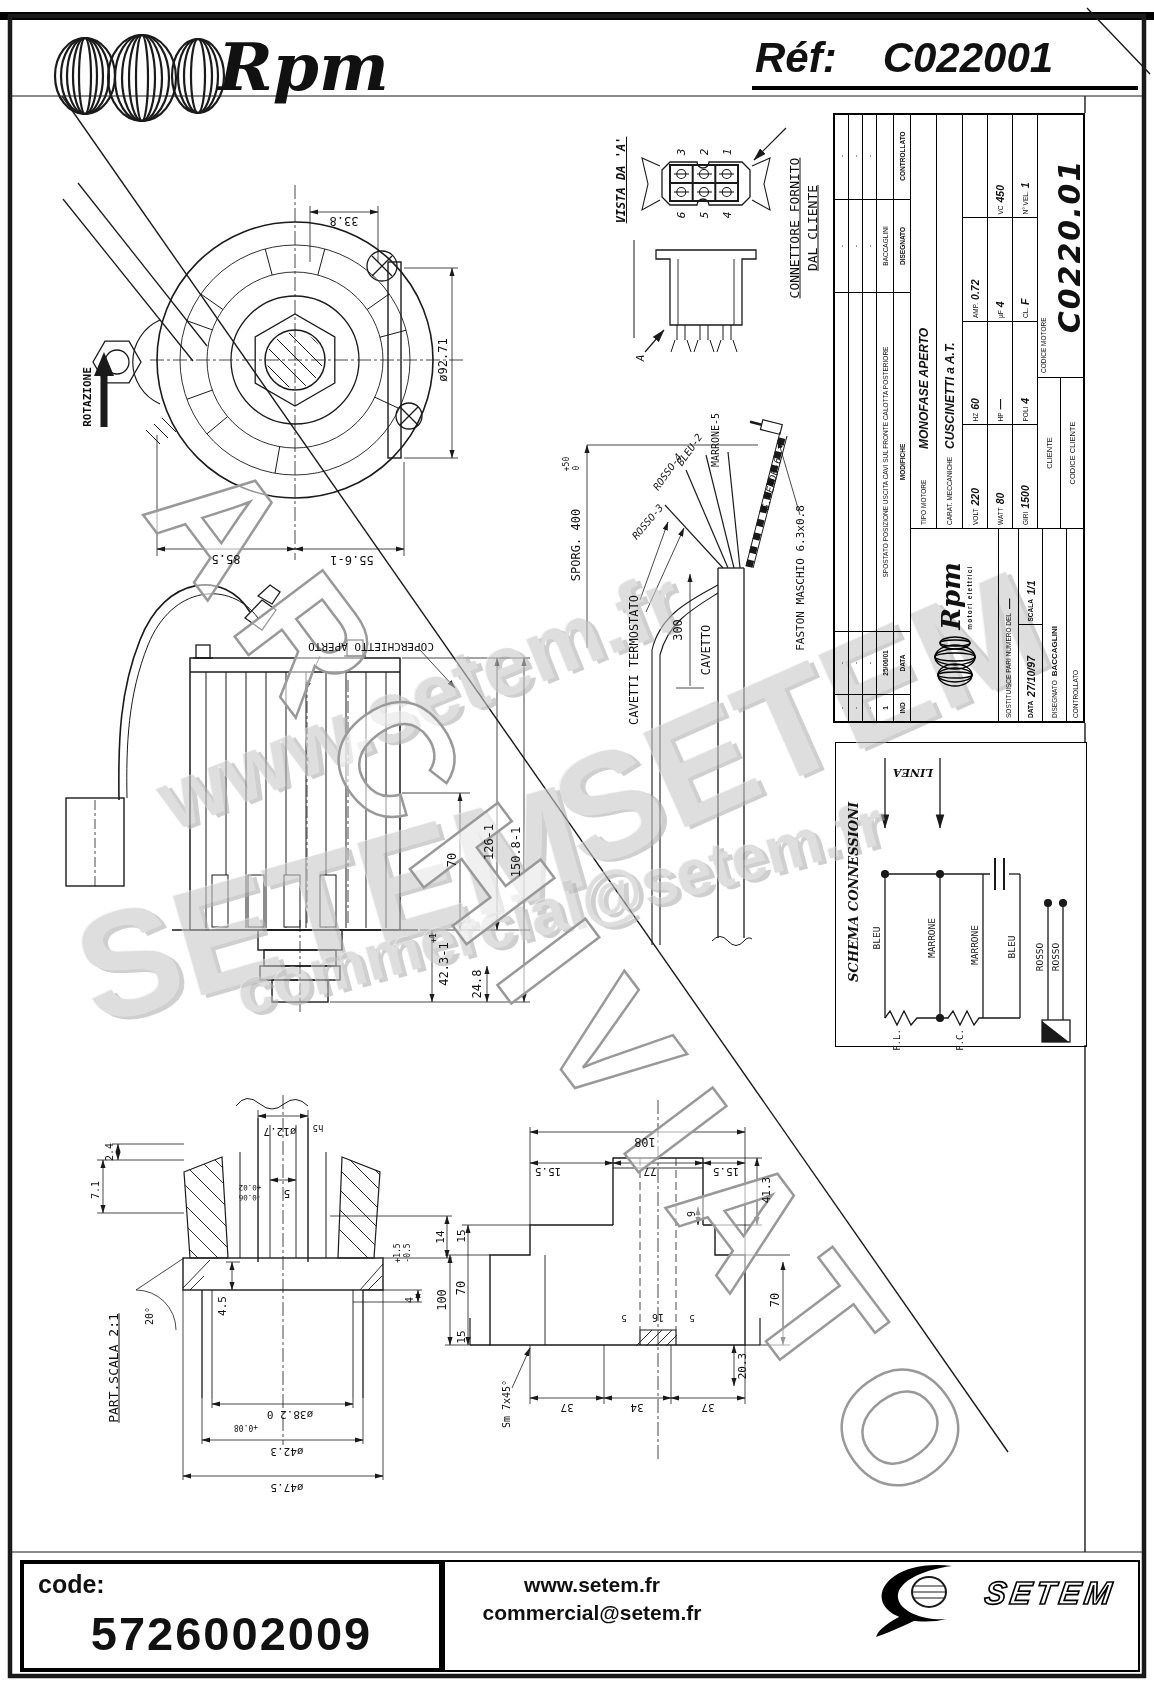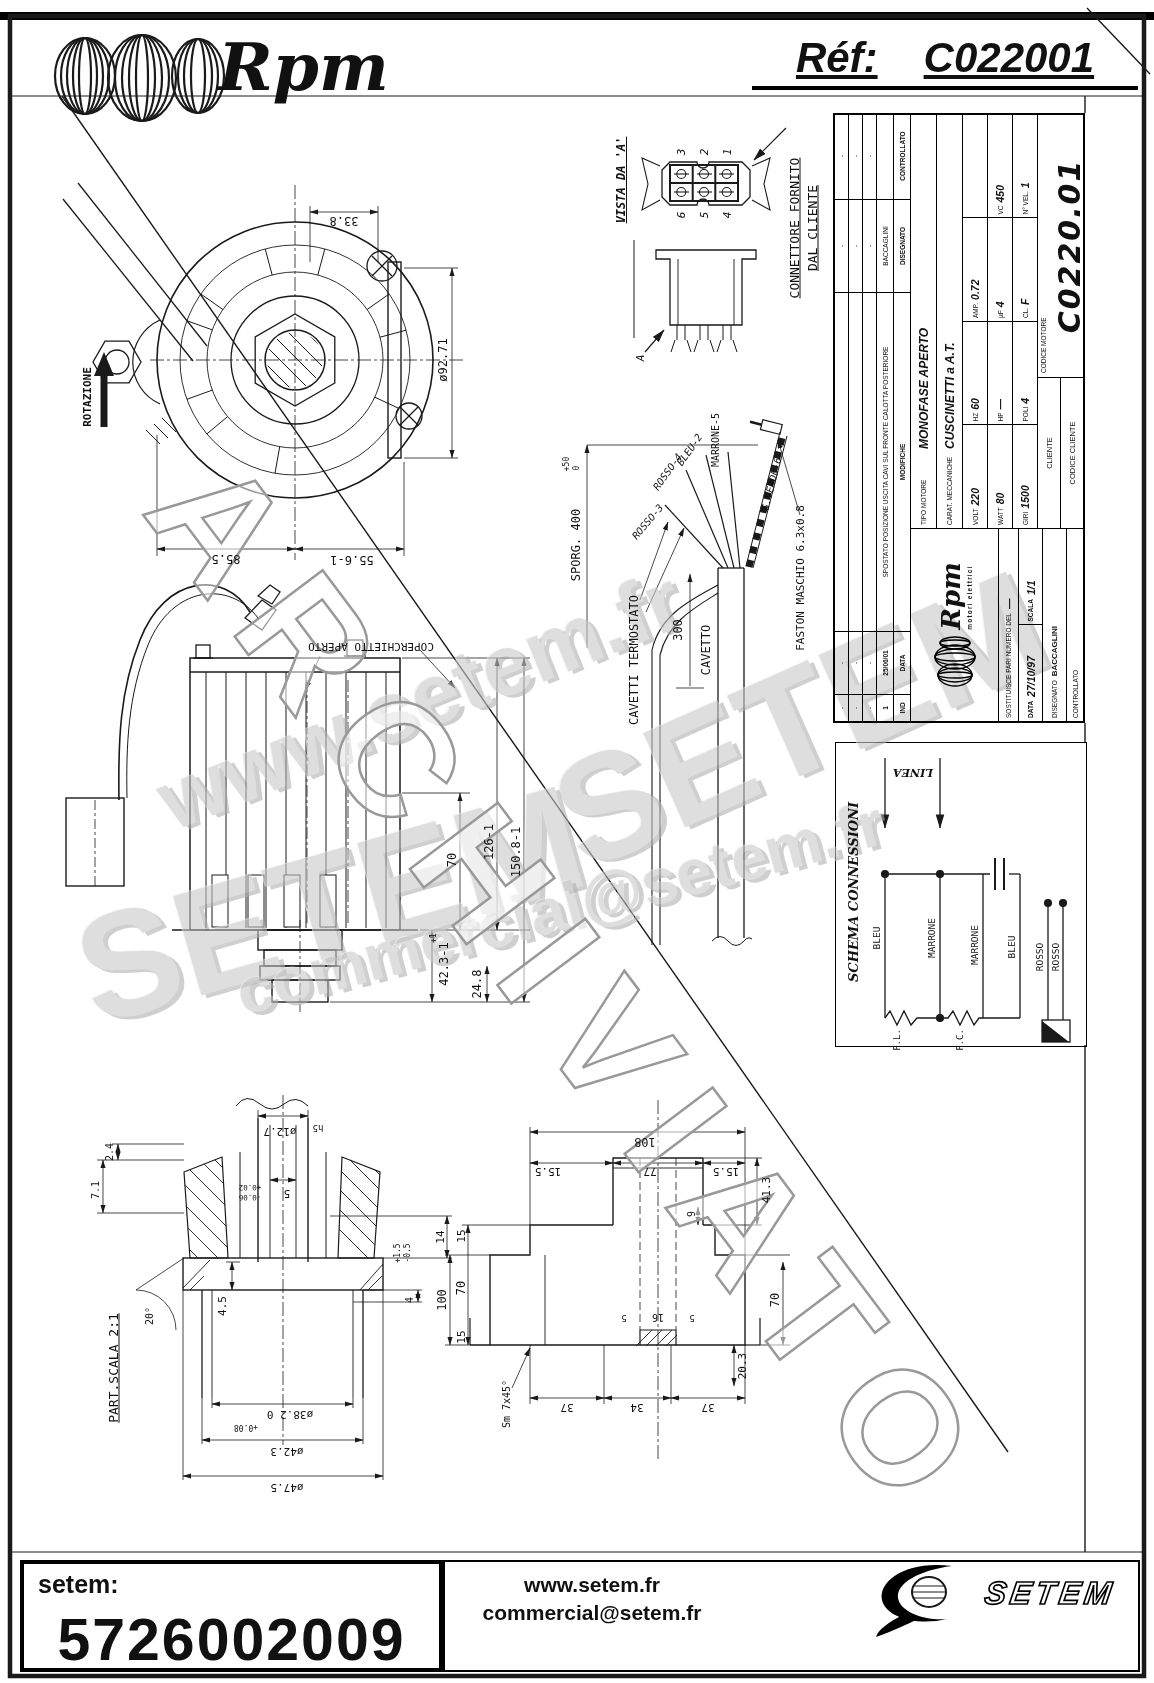--- a/index.html
+++ b/index.html
@@ -9,22 +9,22 @@
        transform:translate(-50%,-50%) rotate(var(--r,0deg));line-height:1;z-index:6;}
   .ul{text-decoration:underline;}
   .it{font-style:italic;}
   .b{font-weight:bold;}
   .wm{position:absolute;white-space:nowrap;font-weight:bold;color:#c9c9c9;opacity:.6;z-index:4;
       transform:translate(-50%,-50%) rotate(var(--r,0deg));text-shadow:4px 4px 0 #b0b0b0,-1px -1px 0 #eee;}
   .wm-outline{position:absolute;white-space:nowrap;font-weight:bold;z-index:5;color:rgba(255,255,255,.55);
       -webkit-text-stroke:2.5px #999;letter-spacing:30px;transform:translate(-50%,-50%) rotate(var(--r,0deg));}
   
   #brand{position:absolute;left:218px;top:28px;font:italic bold 66px "DejaVu Serif",serif;z-index:6;}
-  #ref{position:absolute;left:755px;top:34px;width:380px;text-align:center;
-       font:italic bold 42px "Liberation Sans",sans-serif;z-index:6;text-decoration:underline;}
+  #ref{position:absolute;left:755px;top:34px;width:380px;text-align:left;
+       font:italic bold 42px "Liberation Sans",sans-serif;z-index:6;}
   #ref .sp{display:inline-block;width:46px;}
   
   #tbwrap{position:absolute;left:833px;top:113px;width:252px;height:610px;z-index:6;}
   #tb{width:610px;height:252px;transform-origin:0 0;transform:rotate(-90deg) translateX(-610px);
       border:2px solid #000;box-sizing:border-box;display:flex;flex-direction:column;background:rgba(255,255,255,.0);}
   .rr{display:flex;border-bottom:1px solid #000;height:13px;flex:none;}
   .rr.h16{height:16px;}
   .rc{border-right:1px solid #000;flex:none;font-size:6.5px;display:flex;align-items:center;
       justify-content:center;overflow:hidden;white-space:nowrap;}
   .rc:last-child{border-right:none;}
@@ -44,21 +44,21 @@
   .grow:last-child{border-bottom:1px solid #000;}
   .gcell{flex:1;border-right:1px solid #000;display:flex;align-items:center;padding:0 3px;gap:3px;}
   .gcell:last-child{border-right:none;}
   #cmval{font:italic bold 30px "DejaVu Sans",sans-serif;letter-spacing:2px;}
   
   #schemaBox{position:absolute;left:835px;top:742px;width:250px;height:303px;border:1.5px solid #000;z-index:3;}
   
   #codeBox{position:absolute;left:20px;top:1560px;width:423px;height:112px;border:4px solid #000;
            box-sizing:border-box;z-index:6;}
   #codeBox .cl{position:absolute;left:14px;top:6px;font-size:25px;font-weight:bold;}
-  #codeBox .cv{position:absolute;left:0;right:0;top:42px;text-align:center;font-size:59px;font-weight:bold;letter-spacing:2px;}
+  #codeBox .cv{position:absolute;left:0;right:0;top:42px;text-align:center;font-size:47px;font-weight:bold;letter-spacing:2px;}
   #ftBox{position:absolute;left:443px;top:1560px;width:697px;height:112px;border:2.5px solid #000;box-sizing:border-box;z-index:6;}
   .ftc{position:absolute;text-align:center;transform:translate(-50%,-50%);white-space:nowrap;}
   #setemTxt{position:absolute;left:985px;top:1575px;width:160px;font:italic bold 32px "Liberation Sans",sans-serif;
             color:#fff;-webkit-text-stroke:1.7px #000;letter-spacing:4px;transform:skewX(-8deg);z-index:7;}
 </style>
 </head>
 <body>
 <div id="page">
 
 <div class="wm" style="left:420px;top:700px;--r:-22deg;font-size:86px;">www.setem.fr</div>
@@ -717,21 +717,21 @@
 <div class="lbl" style="left:290px;top:1414px;--r:180deg;font-size:11px">ø38.2 0</div>
 <div class="lbl" style="left:246px;top:1427px;--r:180deg;font-size:8px">+0.08</div>
 <div class="lbl" style="left:287px;top:1451px;--r:180deg;font-size:11px">ø42.3</div>
 <div class="lbl" style="left:287px;top:1487px;--r:180deg;font-size:11px">ø47.5</div>
 <div class="lbl" style="left:440px;top:1237px;--r:-90deg;font-size:11px">14</div>
 <div class="lbl" style="left:398px;top:1253px;--r:-90deg;font-size:8px">+1.5</div>
 <div class="lbl" style="left:408px;top:1253px;--r:-90deg;font-size:8px">-0.5</div>
 <div class="lbl" style="left:410px;top:1300px;--r:-90deg;font-size:10px">4</div>
 
 <div id="codeBox">
-  <div class="cl">setem:</div>
+  <div class="cl">code:</div>
   <div class="cv">5726002009</div>
 </div>
 <div id="ftBox"></div>
 <div class="ftc b" style="left:592px;top:1585px;font-size:21px;z-index:7">www.setem.fr</div>
 <div class="ftc b" style="left:592px;top:1613px;font-size:21px;z-index:7">commercial@setem.fr</div>
 <div id="setemTxt">SETEM</div>
 
 </div>
 
 </body></html>

